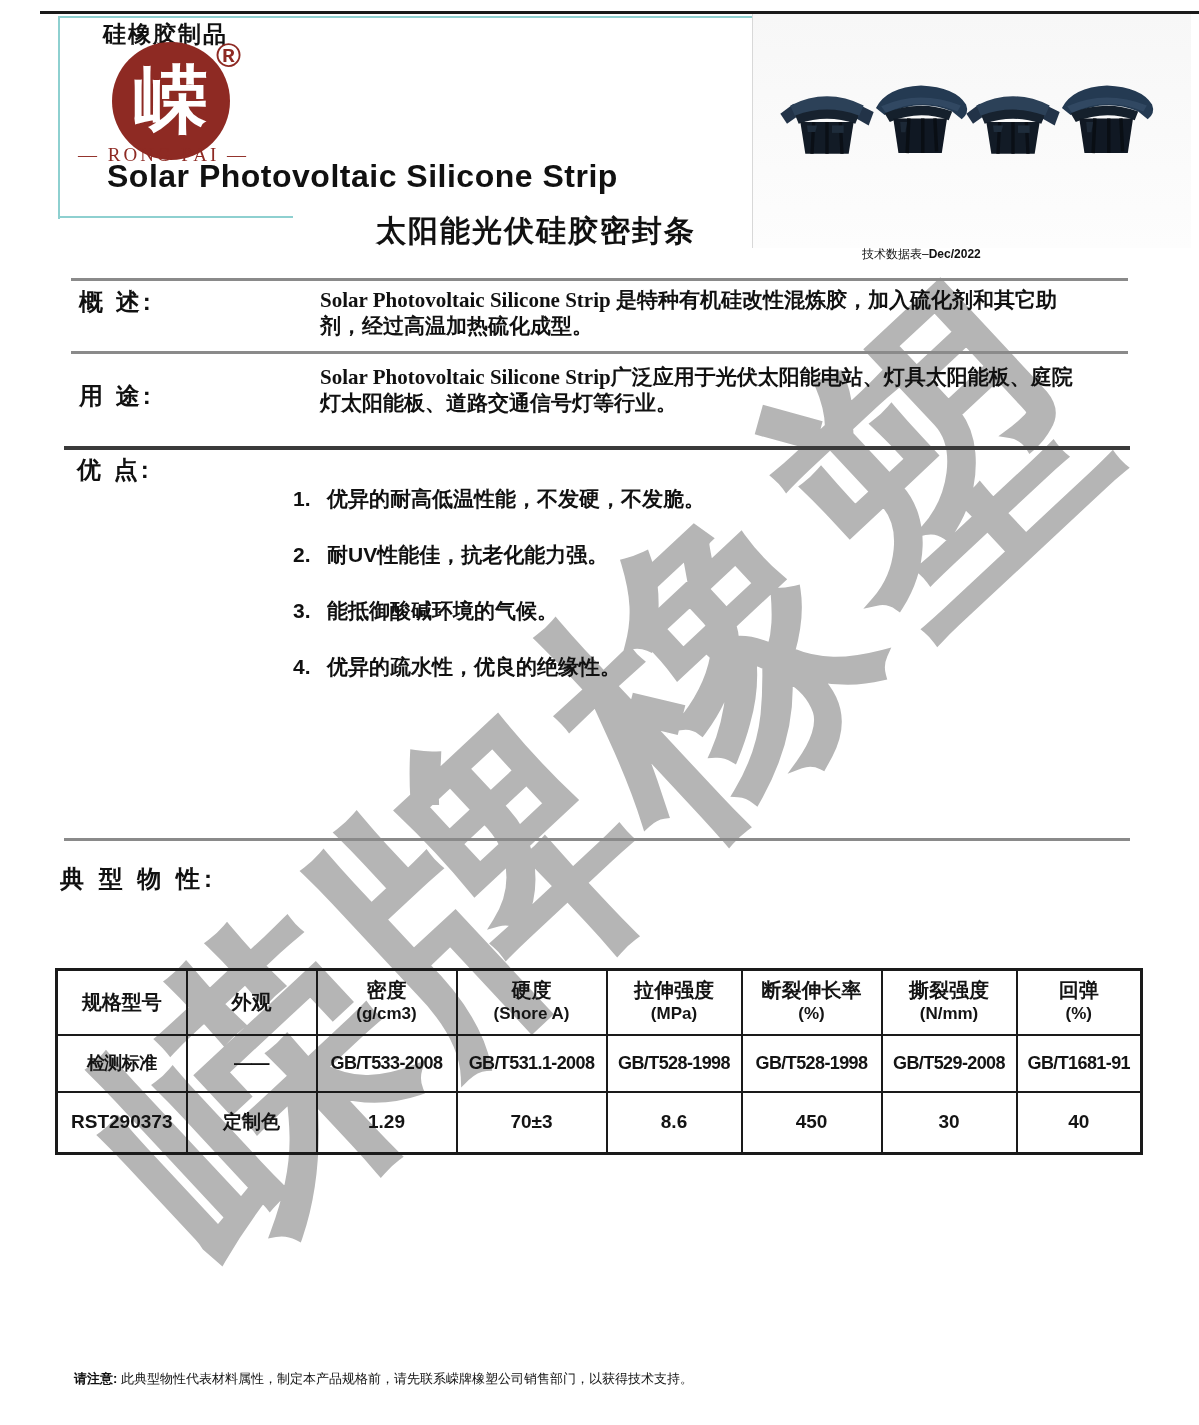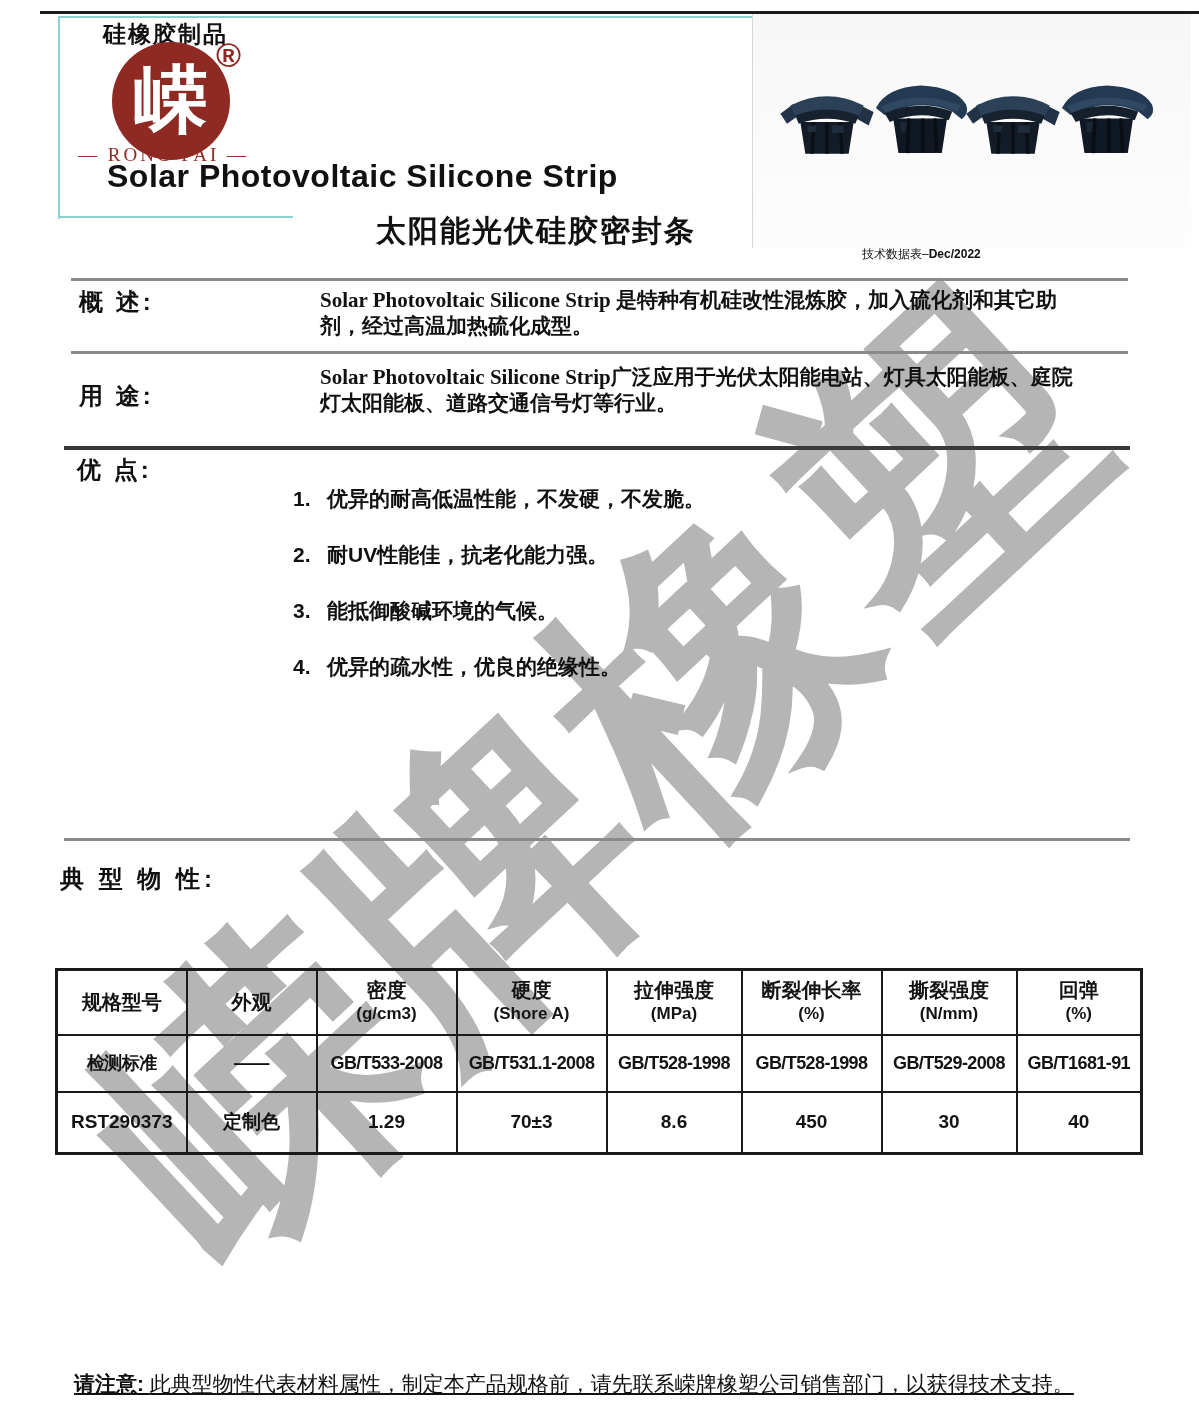--- a/index.html
+++ b/index.html
@@ -82,21 +82,21 @@
   table.props{border:3px solid var(--table-border,#1a1a1a);}
   tr.hdr{height:65px;}
   tr.std{height:57px;}
   tr.val{height:62px;margin-top:20px;}
   .hdr td{font-size:20px;line-height:24px;}
   .hdr .unit{font-weight:bold;font-size:17px;display:block;}
   .std td{font-size:18px;letter-spacing:-0.6px;white-space:nowrap;}
   .val td{font-size:19px;}
   .dash-cell{letter-spacing:-4px;}
   
-  .footer-note{position:absolute;left:74px;top:1370px;font-size:21px;white-space:nowrap;text-decoration:underline;}
+  .footer-note{position:absolute;left:74px;top:1370px;font-size:13px;white-space:nowrap;}
   .footer-note .fn-label{font-weight:bold;}
 </style>
 </head>
 <body>
 
 <div class="page" style="--brand-red: #8e2a23; --logo-border-teal: #8ed0d0; --watermark-gray: #b5b5b5; --rule-gray: #8a8a8a; --rule-dark: #3a3a3a; --table-border: #1a1a1a; --cap-navy-top: #2c4158; --cap-navy-body: #121b26;">
 
   <div class="watermark">嵘牌橡塑</div>
 
   <div class="content">

